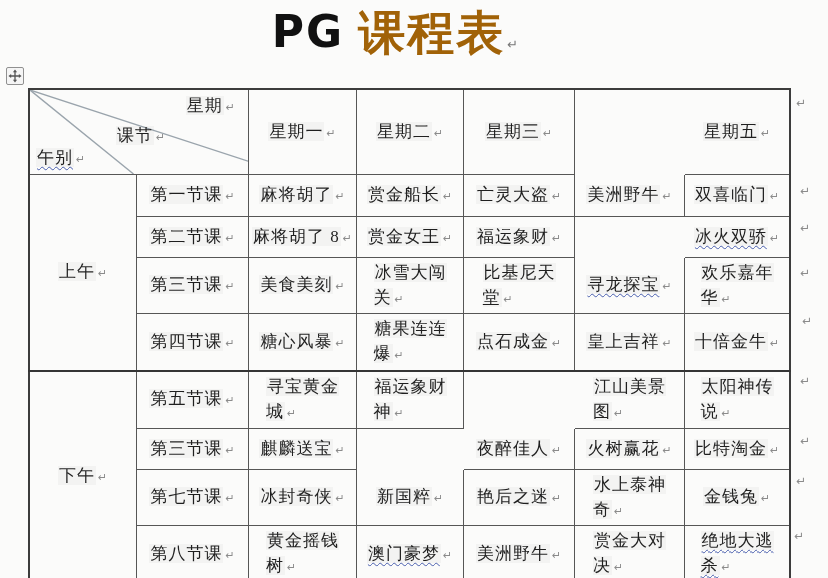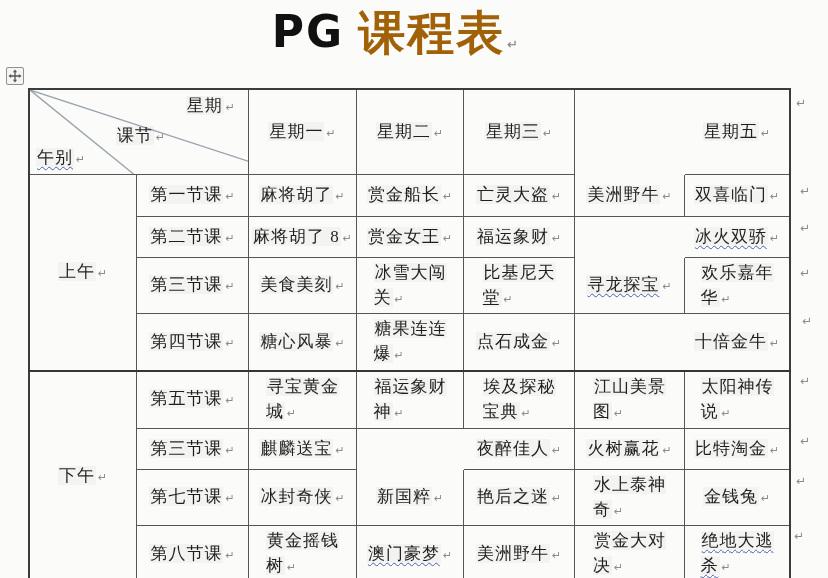--- a/index.html
+++ b/index.html
@@ -194,35 +194,34 @@
     <div class="c" style="grid-area:5/3">
         <div class="t"><span class="v">糖心风暴</span><span class="pm">↵</span></div>
       </div>
     <div class="c" style="grid-area:5/4">
         <div class="t"><span class="v">糖果连连
 爆</span><span class="pm">↵</span></div>
       </div>
     <div class="c" style="grid-area:5/5">
         <div class="t"><span class="v">点石成金</span><span class="pm">↵</span></div>
       </div>
+    <div class="c" style="grid-area:5/6">
+        <div class="t"><span class="v">皇上吉祥</span><span class="pm">↵</span></div>
+      </div>
     <div class="c no-r" style="grid-area:5/7">
         <div class="t"><span class="v">十倍金牛</span><span class="pm">↵</span></div>
       </div>
 
     <div class="c" style="grid-area:6/3">
         <div class="t"><span class="v">寻宝黄金
 城</span><span class="pm">↵</span></div>
       </div>
     <div class="c" style="grid-area:6/4">
         <div class="t"><span class="v">福运象财
 神</span><span class="pm">↵</span></div>
-      </div>
-    <div class="c" style="grid-area:6/5">
-        <div class="t"><span class="v">埃及探秘
-宝典</span><span class="pm">↵</span></div>
       </div>
     <div class="c" style="grid-area:6/6">
         <div class="t"><span class="v">江山美景
 图</span><span class="pm">↵</span></div>
       </div>
     <div class="c no-r" style="grid-area:6/7">
         <div class="t"><span class="v">太阳神传
 说</span><span class="pm">↵</span></div>
       </div>
 

